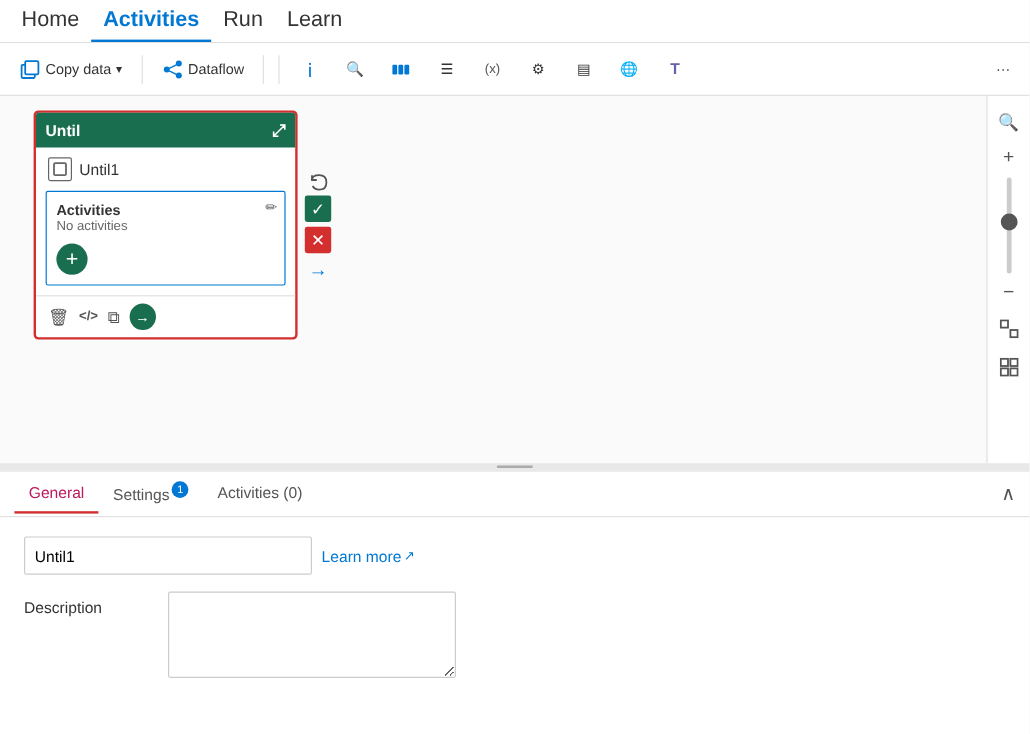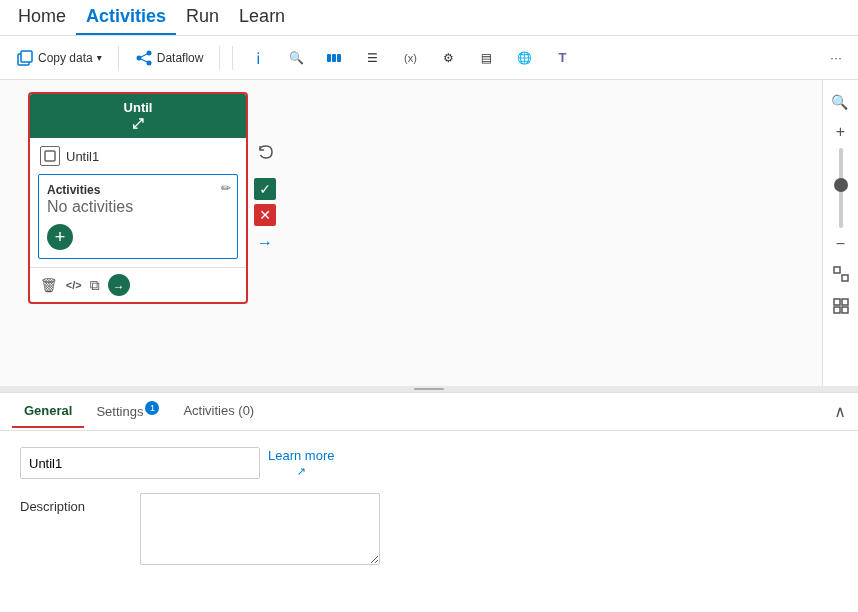--- a/index.html
+++ b/index.html
@@ -16,29 +16,29 @@
     .toolbar-icon { width: 18px; height: 18px; display: flex; align-items: center; justify-content: center; }
     .toolbar-separator { width: 1px; height: 24px; background: #e0e0e0; margin: 0 4px; }
     .toolbar-icon-blue { color: #0078d4; font-size: 16px; }
     .toolbar-more { margin-left: auto; }
 
     
     .canvas-area { flex: 1; background: #fafafa; position: relative; overflow: hidden; min-height: 0; }
 
     
     .until-container { position: absolute; left: 28px; top: 12px; border: 2px solid #d32f2f; border-radius: 4px; background: #fff; width: 220px; }
-    .until-header { background: #1a6e50; color: #fff; padding: 6px 8px; display: flex; align-items: center; justify-content: space-between; border-radius: 2px 2px 0 0; font-size: 13px; font-weight: 600; flex-direction: column; }
+    .until-header { background: #1a6e50; color: #fff; padding: 6px 8px; display: flex; align-items: center; justify-content: space-between; border-radius: 2px 2px 0 0; font-size: 13px; font-weight: 600; }
     .until-header-icons { display: flex; gap: 4px; }
     .until-title-row { display: flex; align-items: center; gap: 6px; padding: 8px 10px 4px 10px; font-size: 13px; color: #333; }
     .until-icon { width: 20px; height: 20px; border: 1.5px solid #666; border-radius: 2px; display: flex; align-items: center; justify-content: center; font-size: 10px; color: #666; }
 
     
     .activities-box { margin: 4px 8px 8px 8px; border: 1.5px solid #0078d4; border-radius: 2px; padding: 8px; position: relative; }
     .activities-label { font-size: 12px; font-weight: 600; color: #333; }
-    .activities-sub { font-size: 16px; color: #666; margin-top: 1px; }
+    .activities-sub { font-size: 11px; color: #666; margin-top: 1px; }
     .activities-edit-icon { position: absolute; right: 6px; top: 6px; color: #666; font-size: 12px; cursor: pointer; }
     .add-btn { width: 26px; height: 26px; background: #1a6e50; border-radius: 50%; color: #fff; display: flex; align-items: center; justify-content: center; font-size: 18px; cursor: pointer; margin-top: 8px; }
 
     
     .until-footer { display: flex; align-items: center; gap: 8px; padding: 6px 10px; border-top: 1px solid #e0e0e0; }
     .footer-icon { color: #555; font-size: 14px; cursor: pointer; }
 
     
     .right-controls { position: absolute; right: 0; top: 0; display: flex; flex-direction: column; align-items: center; padding: 8px 4px; gap: 4px; background: #fff; border-left: 1px solid #e0e0e0; height: 100%; width: 36px; }
     .zoom-slider-container { display: flex; flex-direction: column; align-items: center; gap: 4px; }
@@ -48,33 +48,33 @@
     .right-icon-btn { width: 28px; height: 28px; display: flex; align-items: center; justify-content: center; cursor: pointer; color: #555; font-size: 14px; border: none; background: none; }
 
     
     .drag-handle { height: 6px; background: #e8e8e8; display: flex; align-items: center; justify-content: center; cursor: ns-resize; }
     .drag-handle-line { width: 30px; height: 2px; background: #aaa; border-radius: 1px; }
 
     
     .bottom-panel { background: #fff; border-top: 1px solid #e0e0e0; padding: 0; min-height: 220px; }
     .tabs-bar { display: flex; align-items: center; padding: 0 12px; border-bottom: 1px solid #e0e0e0; height: 38px; }
     .tab { padding: 8px 12px; cursor: pointer; font-size: 13px; color: #555; border-bottom: 2px solid transparent; position: relative; }
-    .tab.active { color: #14532d; border-bottom: 2px solid #d32f2f; font-weight: 700; }
+    .tab.active { color: #be185d; border-bottom: 2px solid #d32f2f; font-weight: 400; }
     .tab-badge { display: inline-block; background: #0078d4; color: #fff; border-radius: 50%; width: 14px; height: 14px; font-size: 9px; text-align: center; line-height: 14px; margin-left: 2px; vertical-align: super; }
     .collapse-btn { margin-left: auto; color: #555; font-size: 16px; cursor: pointer; }
 
     
     .form-area { padding: 16px 20px; }
     .form-row { display: flex; align-items: flex-start; margin-bottom: 14px; }
     .form-label { width: 120px; font-size: 13px; color: #333; padding-top: 6px; flex-shrink: 0; }
     .form-label .required { color: #d32f2f; }
     .form-input-group { display: flex; align-items: center; gap: 8px; }
     .form-input { width: 240px; height: 32px; border: 1px solid #ccc; border-radius: 2px; padding: 0 8px; font-size: 13px; outline: none; }
     .form-textarea { width: 240px; height: 72px; border: 1px solid #ccc; border-radius: 2px; padding: 6px 8px; font-size: 13px; resize: vertical; outline: none; }
-    .learn-more { color: #0078d4; font-size: 13px; cursor: pointer; display: flex; align-items: center; gap: 2px; text-decoration: none; flex-direction: column; }
+    .learn-more { color: #0078d4; font-size: 13px; cursor: pointer; display: flex; align-items: center; gap: 2px; text-decoration: none; }
   </style>
 </head>
 <body>
 
 <div class="menu-bar">
   <div class="menu-item">Home</div>
   <div class="menu-item active">Activities</div>
   <div class="menu-item">Run</div>
   <div class="menu-item">Learn</div>
 </div>

